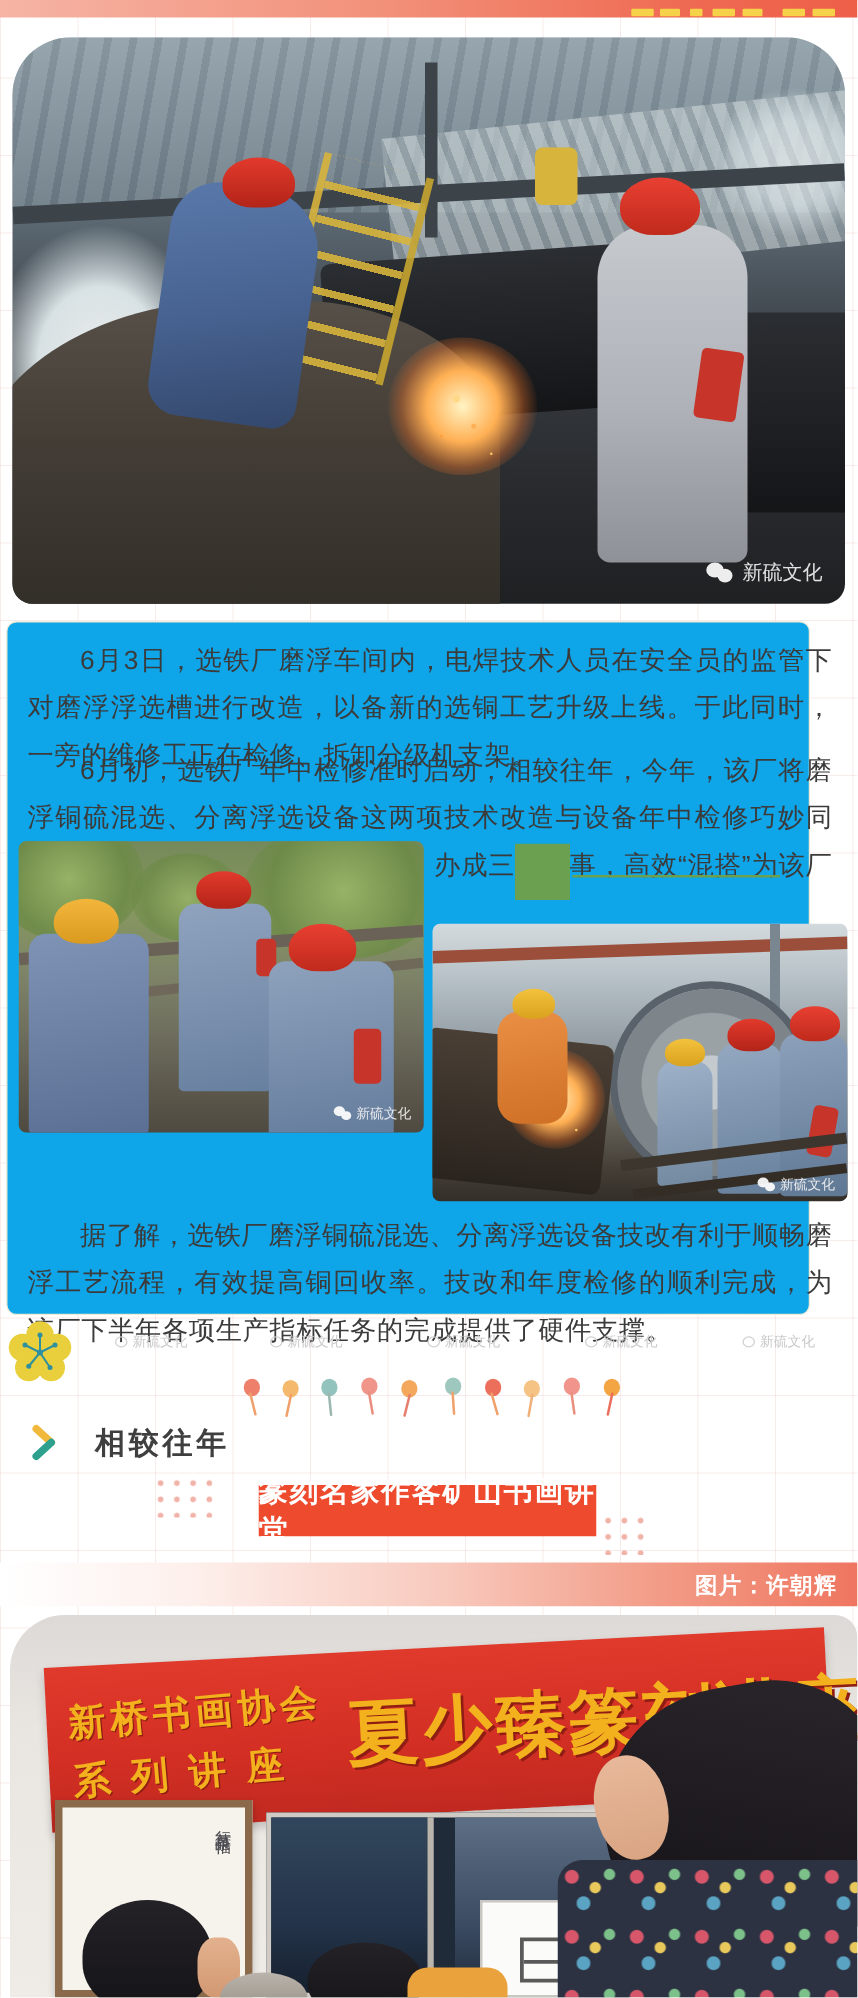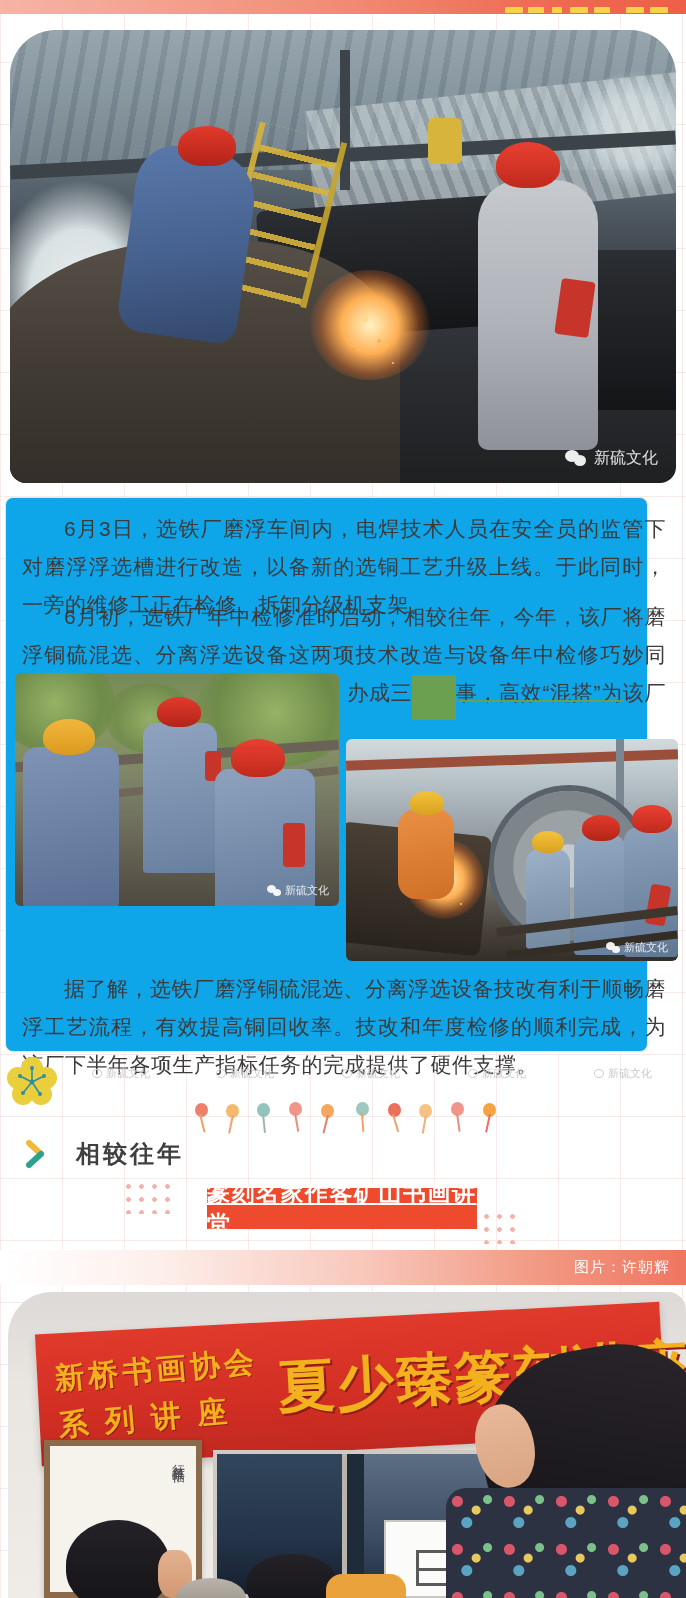--- a/index.html
+++ b/index.html
@@ -71,26 +71,26 @@
   .wm-row-item{ position:absolute; top:1066px; display:flex; align-items:center; gap:4px; color:#c9c9c9; font-size:11px; }
   .wm-row-item .dot{ width:10px; height:9px; border-radius:50%; border:1px solid #cfcfcf; }
   .balloon{ position:absolute; width:13px; height:14px; border-radius:50%; }
   .stick{ position:absolute; width:2px; height:19px; border-radius:1px; transform-origin:top center; }
   
   .sec-header{ position:absolute; left:24px; top:1138px; display:flex; align-items:center; gap:28px; }
   .sec-title{ font-size:24px; font-weight:bold; color:#3f3f3f; letter-spacing:3px; }
   .dots{ position:absolute; background-image:radial-gradient(#f1b2a8 2px, transparent 2.6px); background-size:13px 13px; }
   .banner{ position:absolute; left:207px; top:1188px; width:270px; height:41px; background:#ee4a2e;
     display:flex; align-items:center; justify-content:center; }
-  .banner span{ color:#ffffff; font-size:23px; font-weight:bold; letter-spacing:1.5px;text-decoration:underline; }
+  .banner span{ color:#ffffff; font-size:23px; font-weight:bold; letter-spacing:1.5px; }
   
   .credit-bar{ position:absolute; left:0; top:1250px; width:686px; height:35px;
     background:linear-gradient(90deg,#ffffff 0%,#fdf0ec 22%,#f8c9bd 52%,#f29a85 78%,#ef7660 100%);
     display:flex; align-items:center; justify-content:flex-end; padding-right:16px; }
-  .credit-bar span{ color:#ffffff; font-size:15px; font-weight:normal; letter-spacing:1px; }
+  .credit-bar span{ color:#ffffff; font-size:18px; font-weight:bold; letter-spacing:1px; }
   
   .photo4{ left:8px; top:1292px; width:678px; height:306px; border-radius:44px 18px 0 0;
     background:linear-gradient(180deg,#dcd9d6 0%,#e9e6e2 30%,#efece8 100%); position:absolute; overflow:hidden; }
   .red-banner{ position:absolute; left:30px; top:26px; width:625px; height:132px; transform:rotate(-3deg);
     background:linear-gradient(180deg,#e03a2c 0%,#d42f24 55%,#c02920 100%);
     display:flex; align-items:center; gap:18px; padding:0 18px;
     box-shadow:0 4px 8px rgba(0,0,0,.18); }
   .rb-left{ display:flex; flex-direction:column; gap:6px; transform:rotate(-2deg); }
   .rb-left .l1, .rb-left .l2{ color:#f2b11d; font-weight:bold; font-size:30px; letter-spacing:4px; white-space:nowrap;
     text-shadow:1px 1px 0 #8f1d14; }

